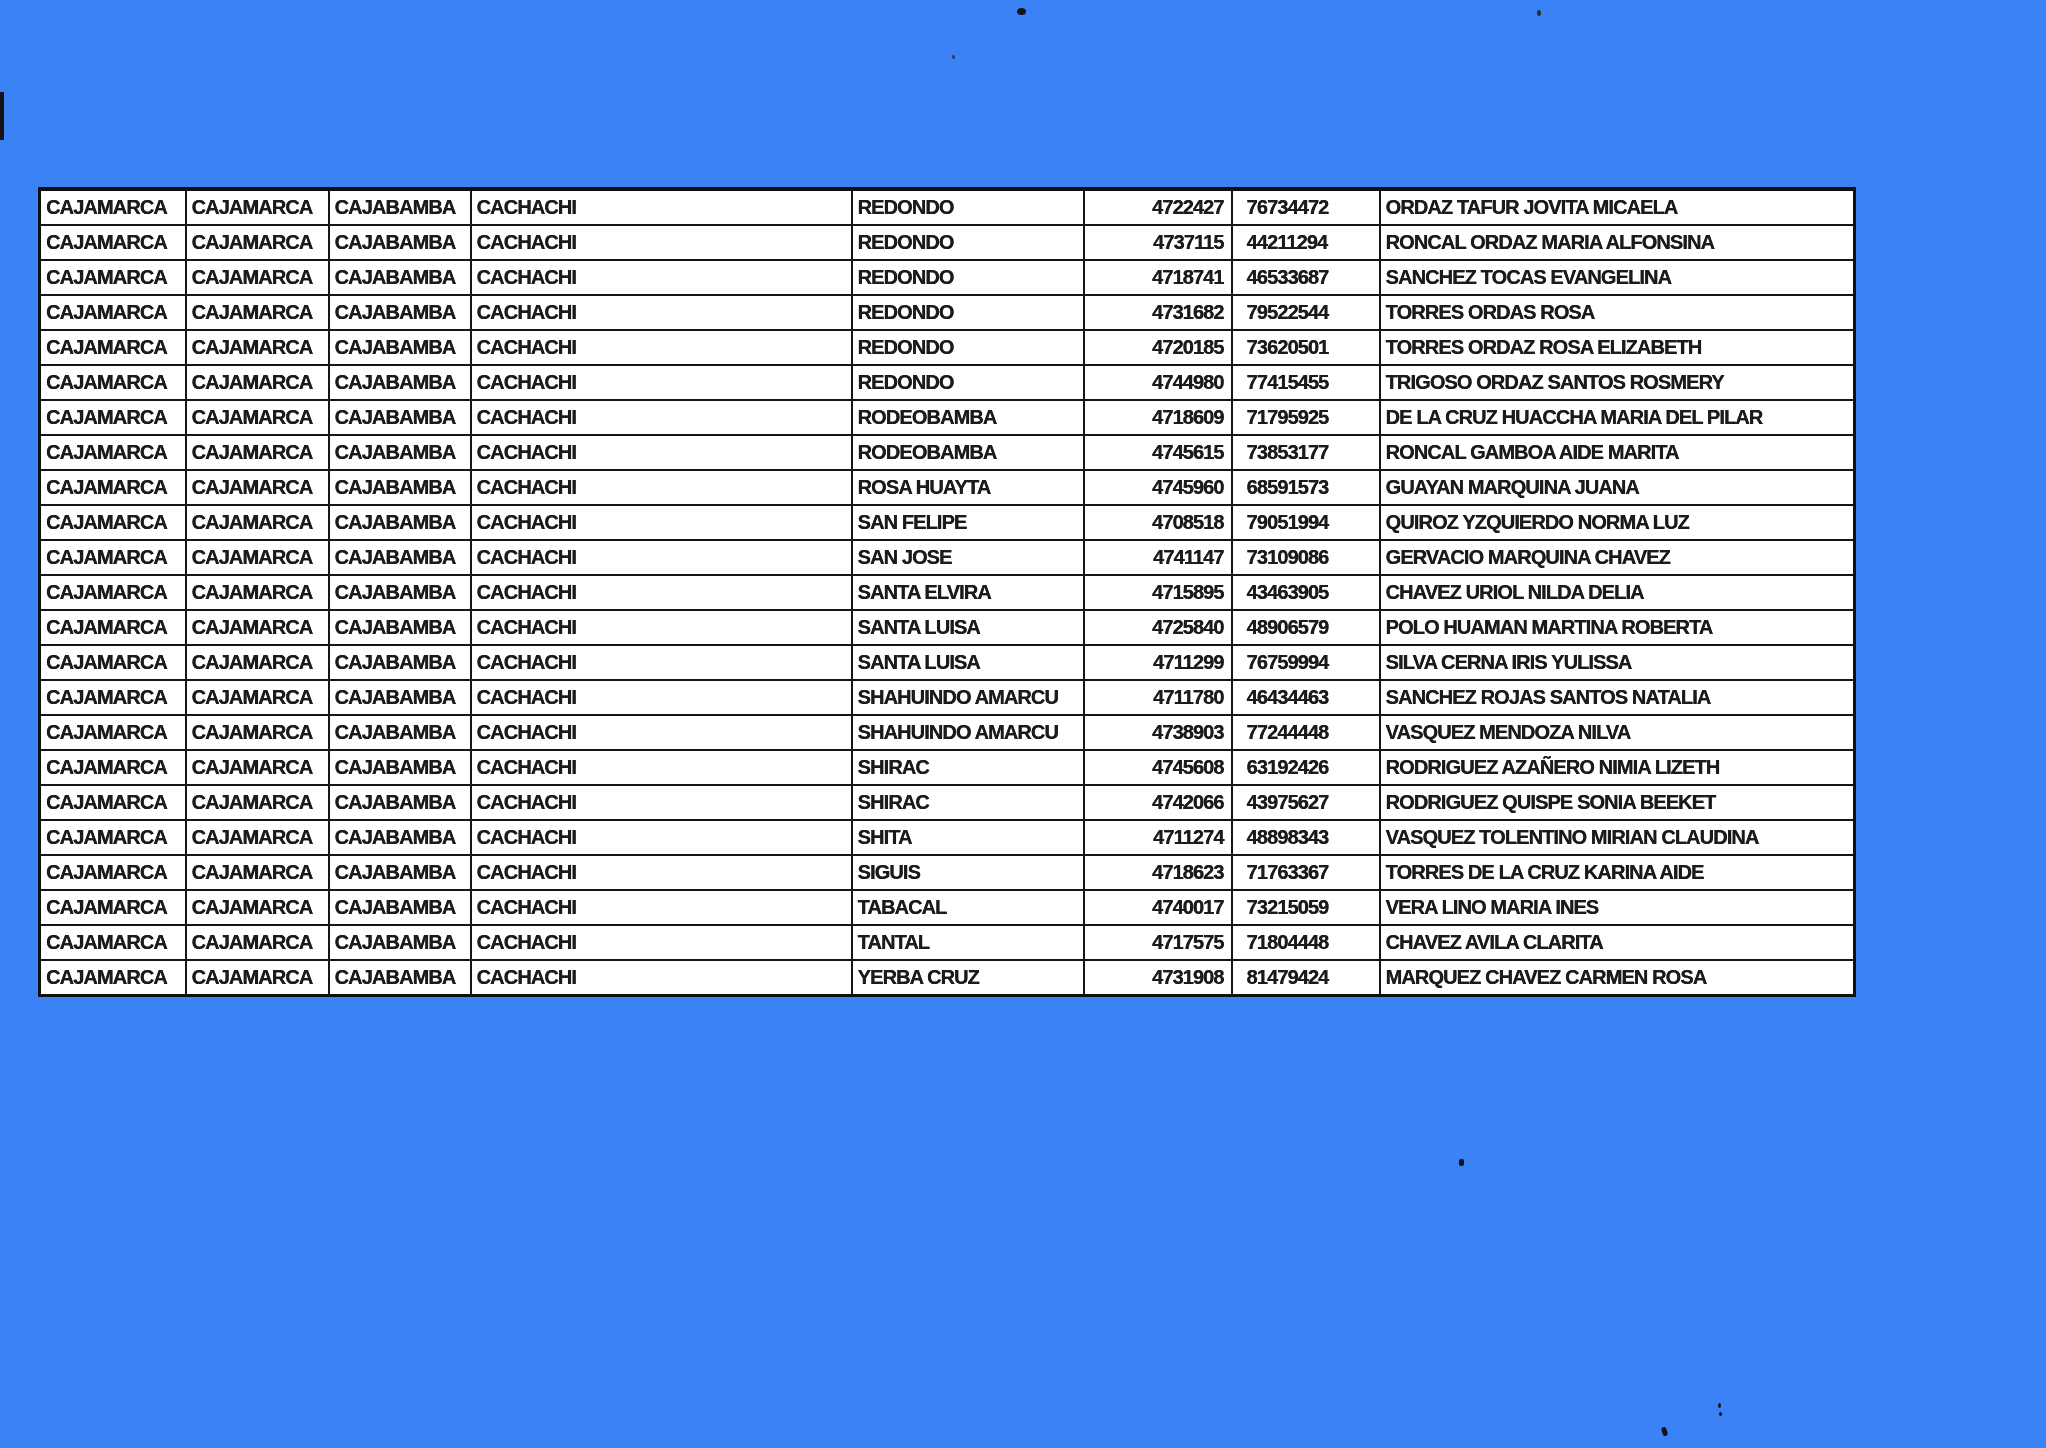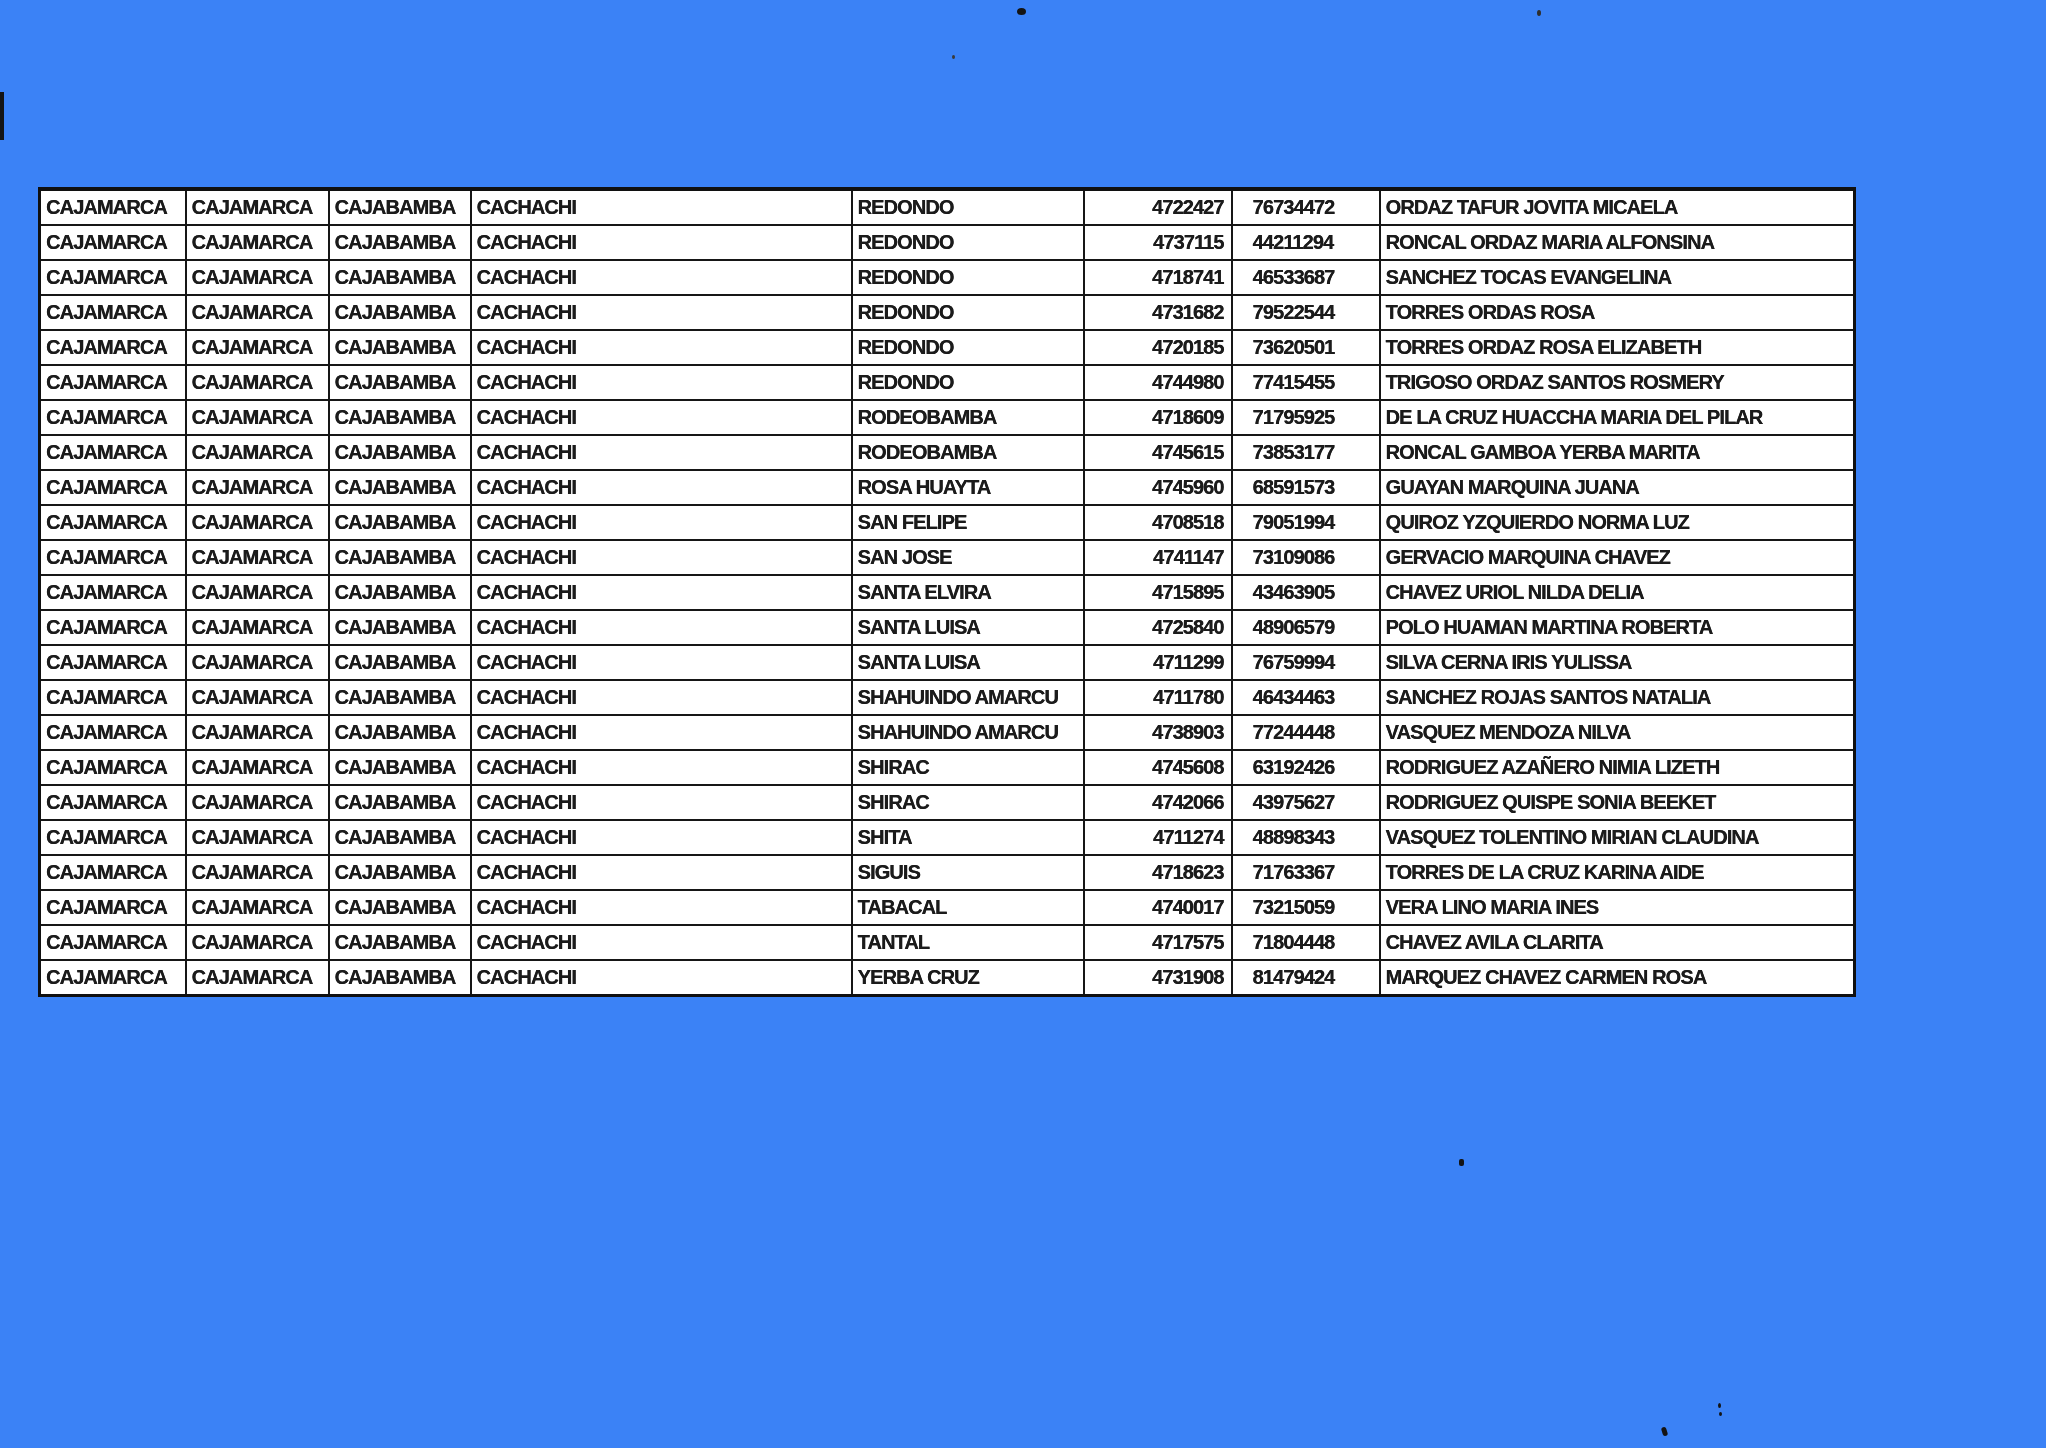--- a/index.html
+++ b/index.html
@@ -43,21 +43,21 @@
     background:#ffffff;
   }
   table.registry td.num-right{
     text-align:right;
     padding-right:7px;
     padding-left:0;
     margin-left:24px;
   }
   table.registry td.num-left{
     text-align:left;
-    padding-left:20px;
+    padding-left:14px;
   }
   
   .speck{
     position:absolute;
     background:#141414;
   }
   .round{border-radius:50%;}
 </style>
 </head>
 <body>
@@ -158,21 +158,21 @@
           <td>DE LA CRUZ HUACCHA MARIA DEL PILAR</td>
         </tr>
         <tr>
           <td>CAJAMARCA</td>
           <td>CAJAMARCA</td>
           <td>CAJABAMBA</td>
           <td>CACHACHI</td>
           <td>RODEOBAMBA</td>
           <td class="num-right">4745615</td>
           <td class="num-left">73853177</td>
-          <td>RONCAL GAMBOA YERBA MARITA</td>
+          <td>RONCAL GAMBOA AIDE MARITA</td>
         </tr>
         <tr>
           <td>CAJAMARCA</td>
           <td>CAJAMARCA</td>
           <td>CAJABAMBA</td>
           <td>CACHACHI</td>
           <td>ROSA HUAYTA</td>
           <td class="num-right">4745960</td>
           <td class="num-left">68591573</td>
           <td>GUAYAN MARQUINA JUANA</td>

